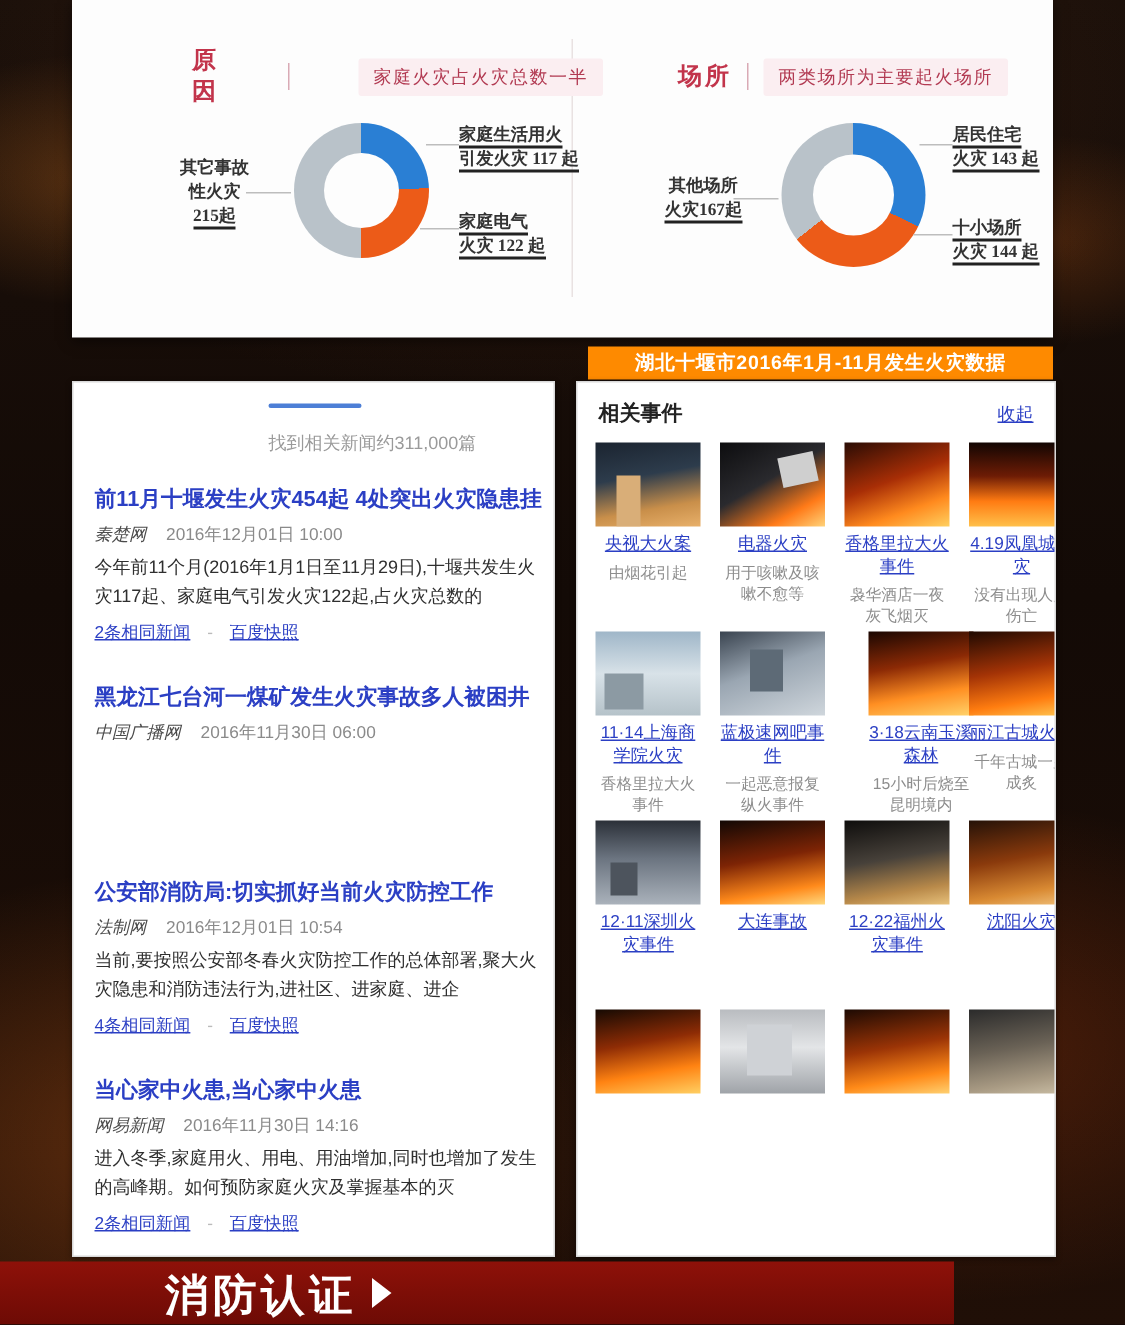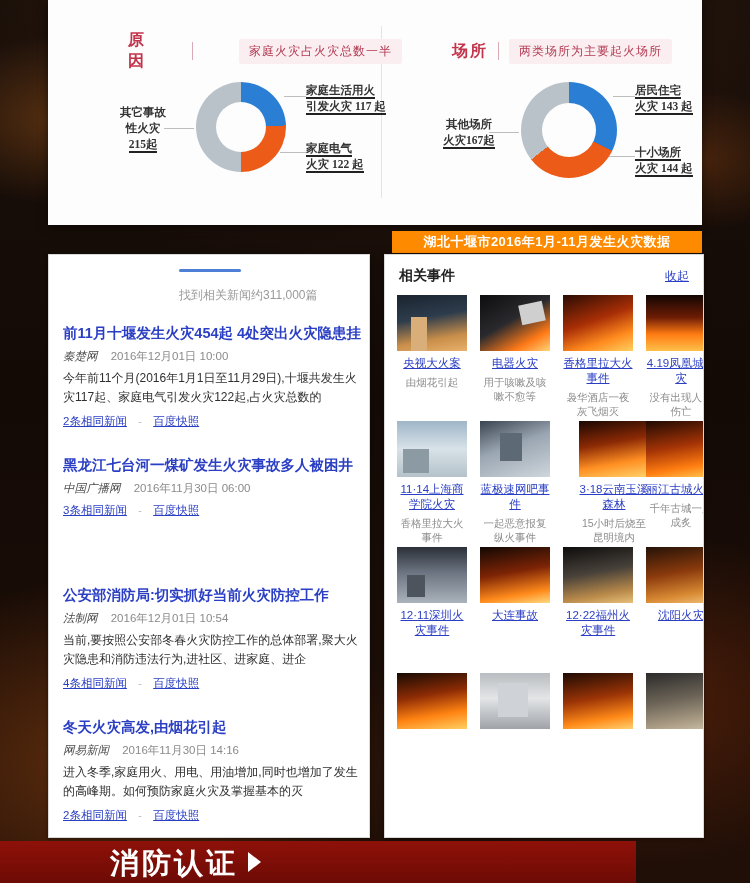--- a/index.html
+++ b/index.html
@@ -243,43 +243,38 @@
       <a>百度快照</a>
     </div>
   </div>
 
   <div class="result" style="top:200px;">
     <div class="r-title"><span>黑龙江七台河一煤矿发生火灾事故多人被困井</span></div>
     <div class="r-meta">
       <span class="src">中国广播网</span>
       <span class="time">2016年11月30日 06:00</span>
     </div>
-    <div class="r-links">
-      <a>3条相同新闻</a>
-      <span class="dot">-</span>
-      <a>百度快照</a>
-    </div>
   </div>
 
   <div class="result" style="top:330px;">
     <div class="r-title"><span>公安部消防局:切实抓好当前火灾防控工作</span></div>
     <div class="r-meta">
       <span class="src">法制网</span>
       <span class="time">2016年12月01日 10:54</span>
     </div>
     <div class="r-body">当前,要按照公安部冬春火灾防控工作的总体部署,聚大火灾隐患和消防违法行为,进社区、进家庭、进企</div>
     <div class="r-links">
       <a>4条相同新闻</a>
       <span class="dot">-</span>
       <a>百度快照</a>
     </div>
   </div>
 
   <div class="result" style="top:462px;">
-    <div class="r-title"><span>冬天火灾高发,由烟花引起</span></div>
+    <div class="r-title"><span>当心家中火患,当心家中火患</span></div>
     <div class="r-meta">
       <span class="src">网易新闻</span>
       <span class="time">2016年11月30日 14:16</span>
     </div>
     <div class="r-body">进入冬季,家庭用火、用电、用油增加,同时也增加了发生的高峰期。如何预防家庭火灾及掌握基本的灭</div>
     <div class="r-links">
       <a>2条相同新闻</a>
       <span class="dot">-</span>
       <a>百度快照</a>
     </div>

